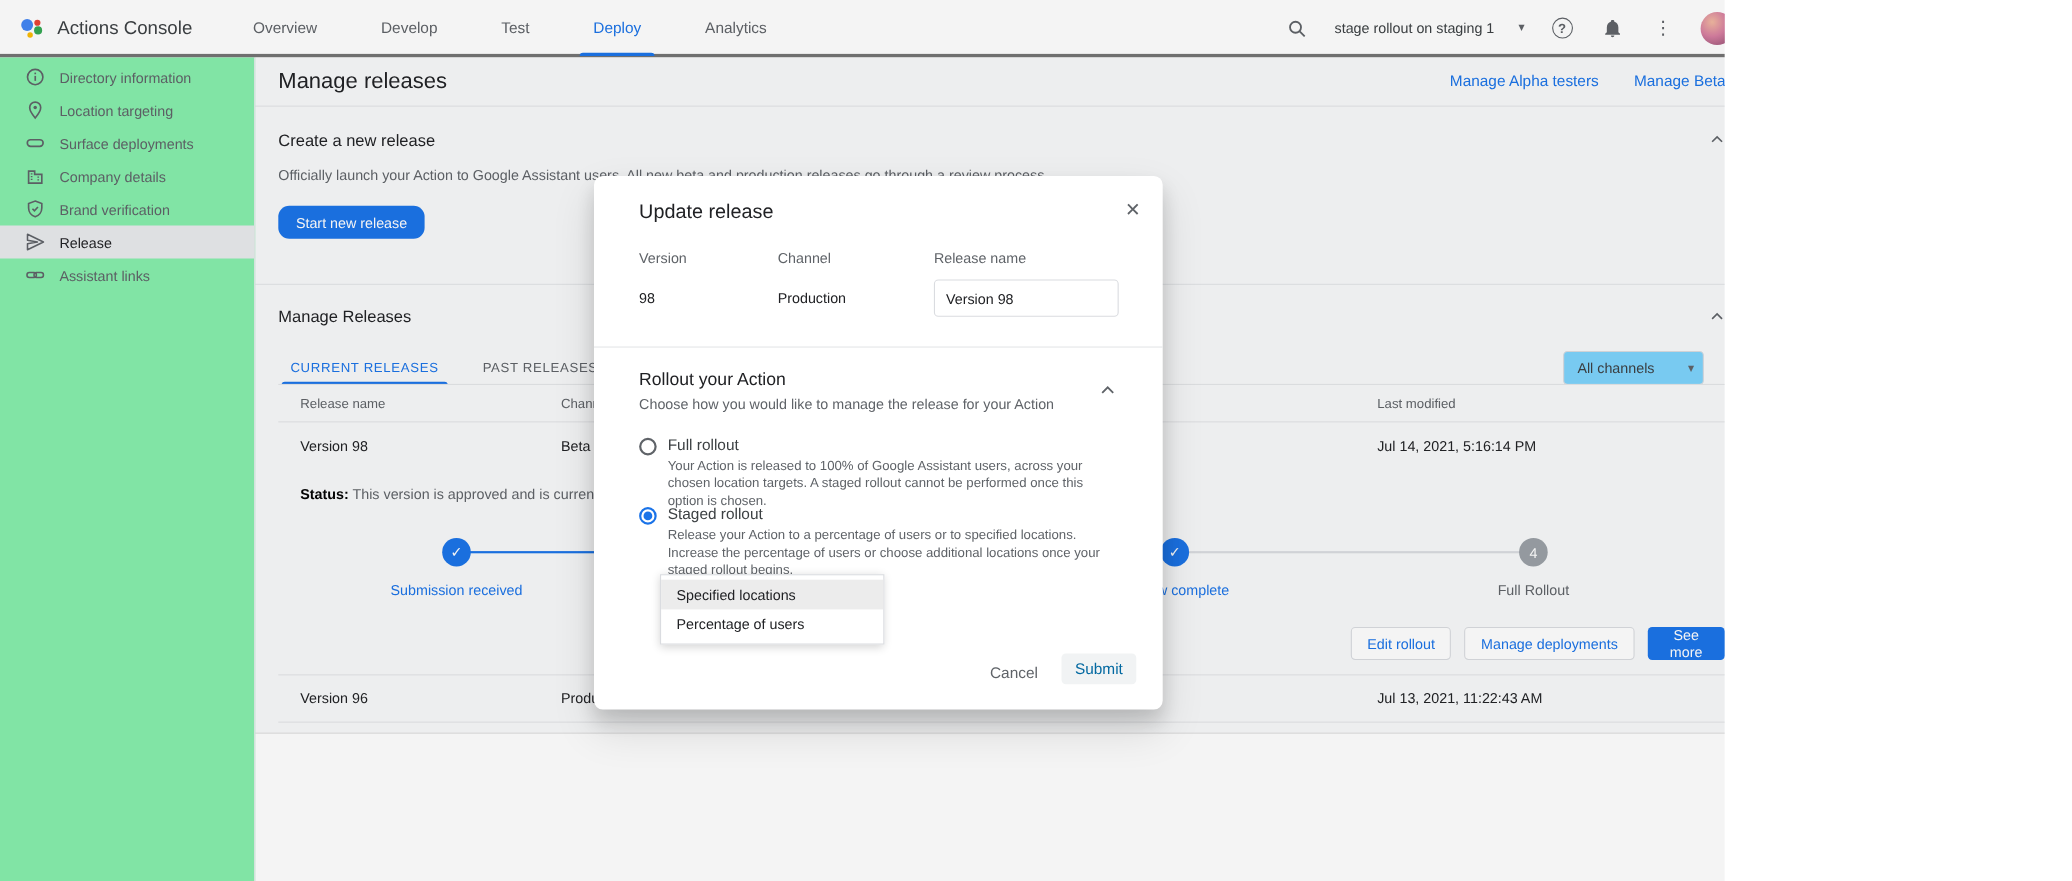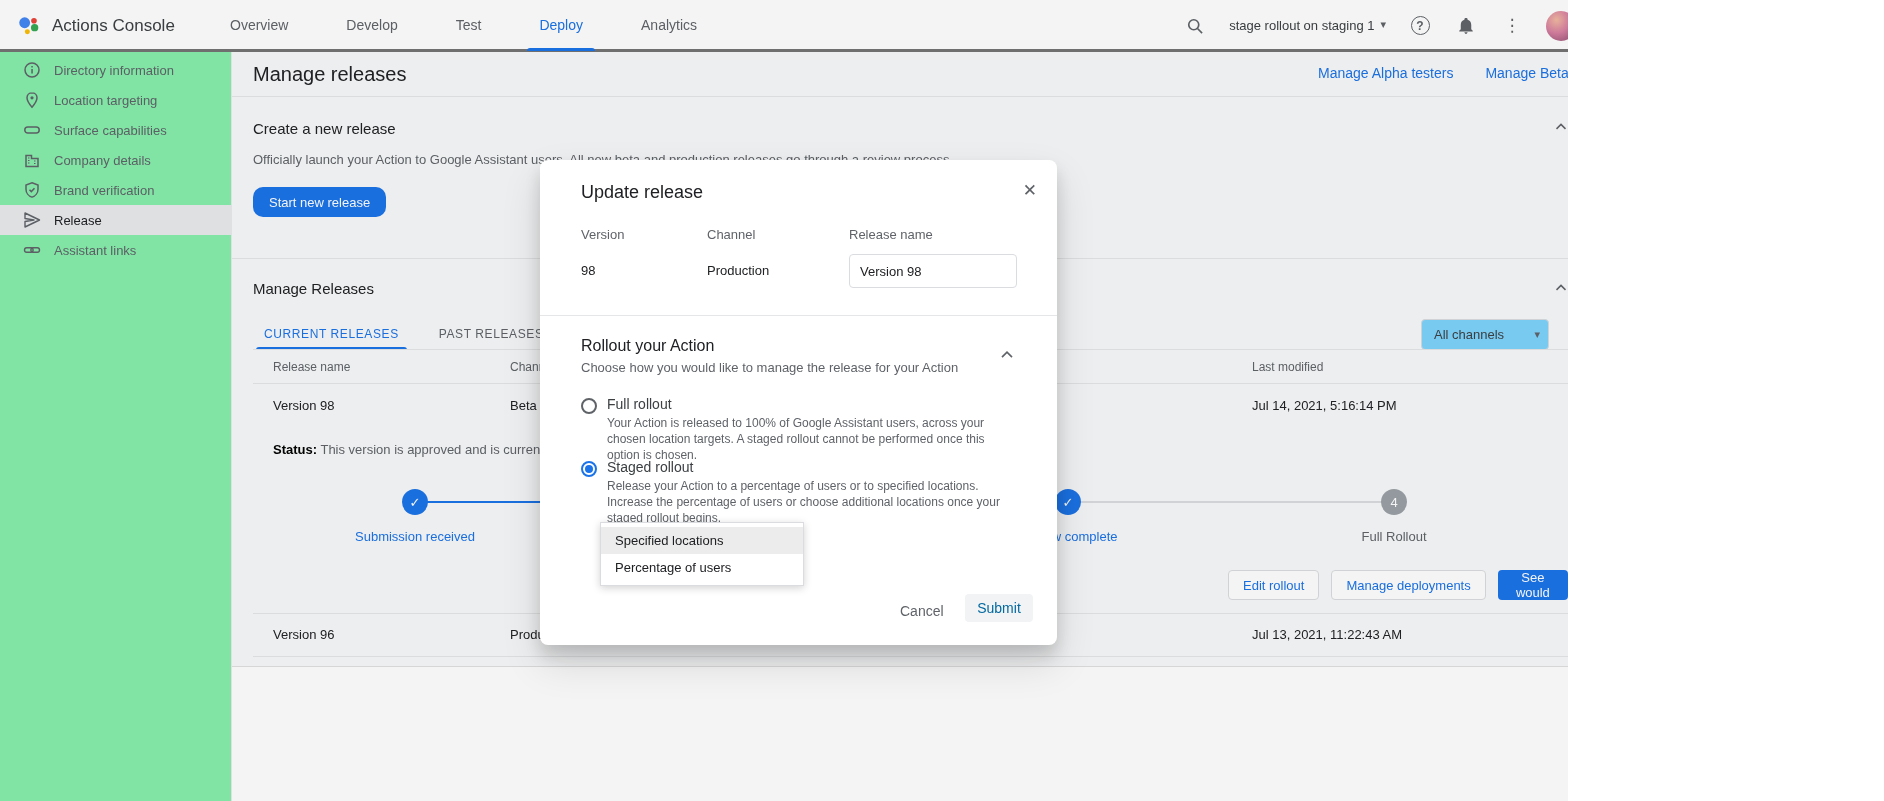--- a/index.html
+++ b/index.html
@@ -9,21 +9,21 @@
   
   .header { position: absolute; top: 0; left: 0; width: 100%; height: 52px; background: #fff; border-bottom: 3px solid #737373; z-index: 5; }
   .brand { position: absolute; left: 16px; top: 0; height: 51px; display: flex; align-items: center; gap: 10px; cursor: pointer; }
   .brand-title { font-size: 17px; color: #3c4043; }
   .nav { position: absolute; left: 228px; top: 0; height: 51px; display: flex; gap: 54px; }
   .nav-item { position: relative; height: 51px; line-height: 51px; font-size: 14px; color: #5f6368; cursor: pointer; padding: 0 2px; white-space: nowrap; }
   .nav-item.active { color: #1a73e8; }
   .nav-item.active::after { content: ""; position: absolute; left: -10px; right: -10px; bottom: 0; height: 3px; background: #1a73e8; border-radius: 3px 3px 0 0; }
   .header-right { position: absolute; right: -8px; top: 0; height: 51px; display: flex; align-items: center; gap: 22px; }
   .hicon { display: flex; align-items: center; justify-content: center; width: 24px; height: 24px; cursor: pointer; }
-  .proj { display: flex; align-items: flex-start; gap: 6px; font-size: 13px; color: #3c4043; cursor: pointer; white-space: nowrap; }
+  .proj { display: flex; align-items: flex-start; gap: 22px; font-size: 13px; color: #3c4043; cursor: pointer; white-space: nowrap; }
   .caret { font-size: 11px; color: #5f6368; }
   .help-circle { width: 19px; height: 19px; border: 1.7px solid #5f6368; border-radius: 50%; display: flex; align-items: center; justify-content: center; font-size: 12px; font-weight: bold; color: #5f6368; font-style: normal; }
   .more-vert { font-size: 17px; color: #5f6368; }
   .avatar { width: 30px; height: 30px; border-radius: 50%; background: radial-gradient(circle at 35% 30%, #f2b9a1 0%, #d77fa1 45%, #8c4a6e 100%); cursor: pointer; flex: 0 0 30px; }
 
   
   .sidebar { position: absolute; top: 52px; left: 0; width: 232px; height: 749px; background: #86efac; border-right: 1px solid #e8eaed; padding-top: 3px; z-index: 2; }
   .side-item { height: 30px; display: flex; align-items: center; gap: 13px; padding-left: 23px; font-size: 13px; color: #5f6368; cursor: pointer; }
   .side-item.selected { background: #e8eaed; color: #202124; }
   .side-icon { width: 18px; height: 18px; flex: 0 0 18px; display: flex; }
@@ -151,21 +151,21 @@
           </svg>
       </span>
       <span>Location targeting</span>
     </div>
     <div class="side-item">
       <span class="side-icon">
         <svg viewBox="0 0 18 18" width="18" height="18">
             <rect x="1.8" y="6" width="14.4" height="6" rx="3" fill="none" stroke="#5f6368" stroke-width="1.5"></rect>
           </svg>
       </span>
-      <span>Surface capabilities</span>
+      <span>Surface deployments</span>
     </div>
     <div class="side-item">
       <span class="side-icon">
         <svg viewBox="0 0 18 18" width="18" height="18">
             <path d="M3 15.5V4.5h5.5v3H15v8z" fill="none" stroke="#5f6368" stroke-width="1.5"></path>
             <path d="M5 7h1.5M5 9.5h1.5M5 12h1.5M11 10h1.5M11 12.5h1.5" stroke="#5f6368" stroke-width="1.2"></path>
           </svg>
       </span>
       <span>Company details</span>
     </div>
@@ -267,21 +267,21 @@
           <div class="step-circle">
               <span>4</span>
             </div>
           <div class="step-label">Full Rollout</div>
         </div>
       </div>
 
       <div class="row-actions" style="left:996px; top:518px;">
         <button class="btn-outline">Edit rollout</button>
         <button class="btn-outline">Manage deployments</button>
-        <button class="btn-primary">See would</button>
+        <button class="btn-primary">See more</button>
       </div>
     </div>
 
     <div class="hline" style="top:561px; left:21px;"></div>
 
     <div>
       <div class="td" style="left:41px; top:575px;">Version 96</div>
       <div class="td" style="left:278px; top:575px;">Production</div>
       <div class="td" style="left:1020px; top:575px;">Jul 13, 2021, 11:22:43 AM</div>
     </div>

